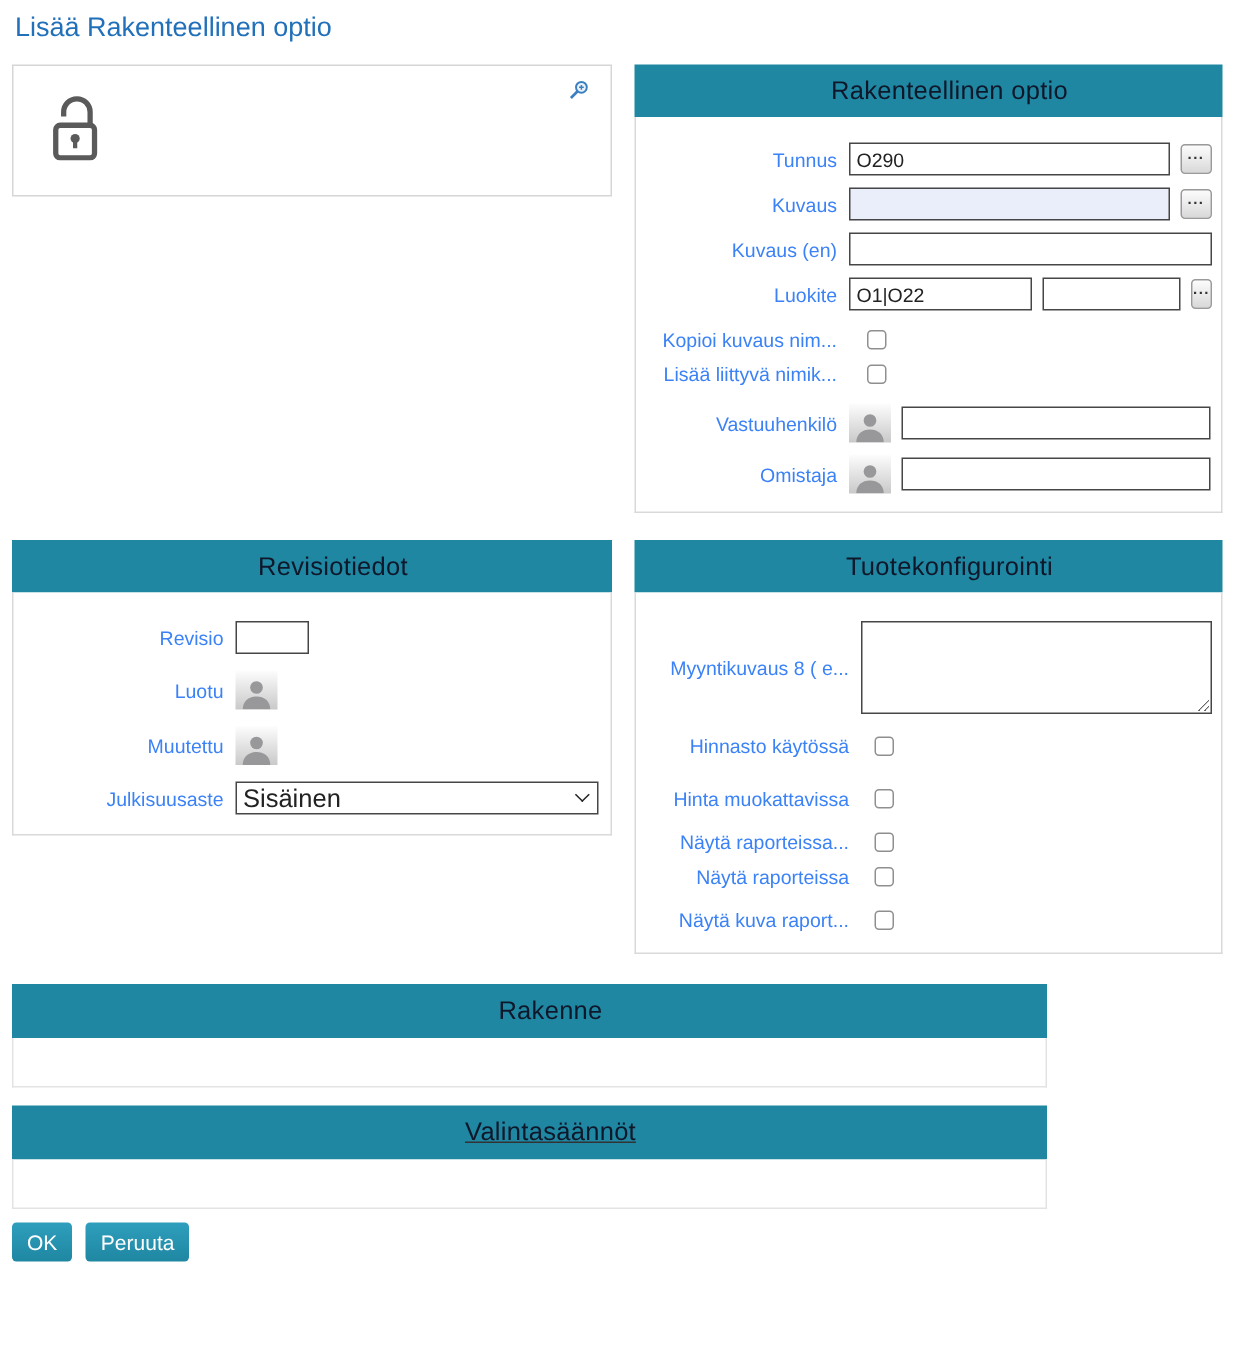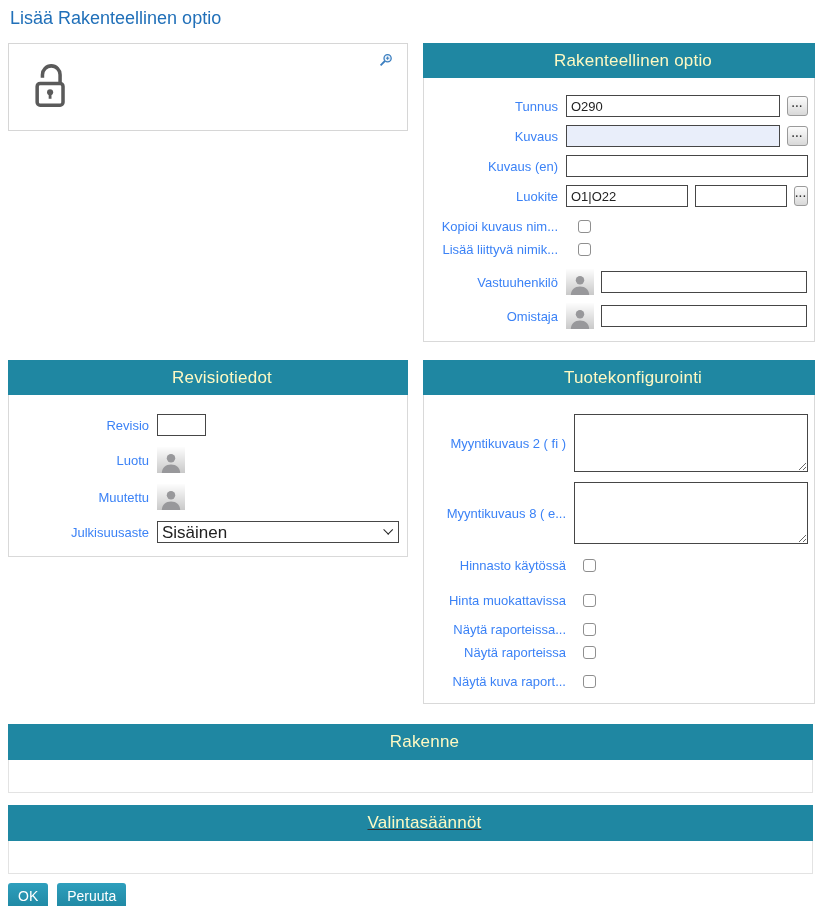--- a/index.html
+++ b/index.html
@@ -14,21 +14,21 @@
   .row-grid + .row-grid { margin-top: 18px; }
   .col-left  { width: 400px; }
   .col-right { width: 392px; }
 
   
   .preview-box { width: 400px; height: 88px; border: 1px solid #d6d6d6; position: relative; }
   .lock-wrap { position: absolute; left: 22px; top: 16px; }
   .zoom-btn { position: absolute; right: 14px; top: 9px; width: 14px; height: 14px; cursor: pointer; }
 
   
-  .panel-header { height: 35px; background: #1f87a2; color: #fef9c3; font-size: 17px;
+  .panel-header { height: 35px; background: #1f87a2; color: #0f172a; font-size: 17px;
                   display: flex; align-items: center; justify-content: center; letter-spacing: .2px; padding-left: 28px; }
   .panel-body { border: 1px solid #d9d9d9; border-top: none; background: #fff; padding: 9px 6px 10px 0; }
 
   .form-row { display: flex; align-items: center; margin: 8px 0; }
   .form-row.top { align-items: flex-start; }
   .lbl { width: 134px; min-width: 134px; text-align: right; color: #3b82f6; margin-right: 8px; }
   .col-left .lbl { width: 140px; min-width: 140px; }
   .config .lbl { width: 142px; min-width: 142px; }
 
   input[type="text"] {
@@ -61,21 +61,21 @@
   .select-wrap { position: relative; width: 242px; height: 22px; }
   .select-wrap select {
     width: 100%; height: 22px; border: 1px solid #464646; background: #fff; font-size: 17px;
     font-family: "Liberation Sans", sans-serif; color: #222; appearance: none; -webkit-appearance: none;
     padding: 0 20px 0 4px; border-radius: 0;
   }
   .select-chevron { position: absolute; right: 8px; top: 6px; width: 7px; height: 7px; pointer-events: none;
     border-right: 1.6px solid #222; border-bottom: 1.6px solid #222; transform: rotate(45deg) translateY(-1px); }
 
   
-  .section { margin-top: 20px; width: 805px; }
+  .section { margin-top: 20px; width: 690px; }
   .section + .section { margin-top: 12px; text-decoration: underline; }
   .section .panel-header { height: 36px; }
   .section-body { height: 33px; border: 1px solid #e3e3e3; border-top: none; background: #fff; }
 
   .btn-row { margin-top: 9px; display: flex; gap: 9px; }
   .btn {
     min-width: 33px; height: 26px; padding: 0 10px; border: none; border-radius: 3px;
     background: linear-gradient(#2e9fbd, #1f87a2); color: #fff; font-size: 14px;
     font-family: "Liberation Sans", sans-serif; cursor: pointer; display: inline-flex;
     align-items: center; justify-content: center;
@@ -218,24 +218,20 @@
 
         </div>
       </div>
     </div>
 
     <div class="col-right config">
       <div class="panel">
         <div class="panel-header">Tuotekonfigurointi</div>
         <div class="panel-body">
 
-          <div class="form-row top" style="margin-top:10px">
-            <span class="lbl" style="margin-top:22px">Myyntikuvaus 2 ( fi )</span>
-            <textarea style="width: 238px; height: 58px;"></textarea>
-          </div>
 
           <div class="form-row top" style="margin-top:10px">
             <span class="lbl" style="margin-top:24px">Myyntikuvaus 8 ( e...</span>
             <textarea style="width: 238px; height: 62px;"></textarea>
           </div>
 
           <div class="form-row" style="margin-top:14px">
             <span class="lbl">Hinnasto käytössä</span>
             <input type="checkbox" style="margin-left: 9px;">
           </div>

